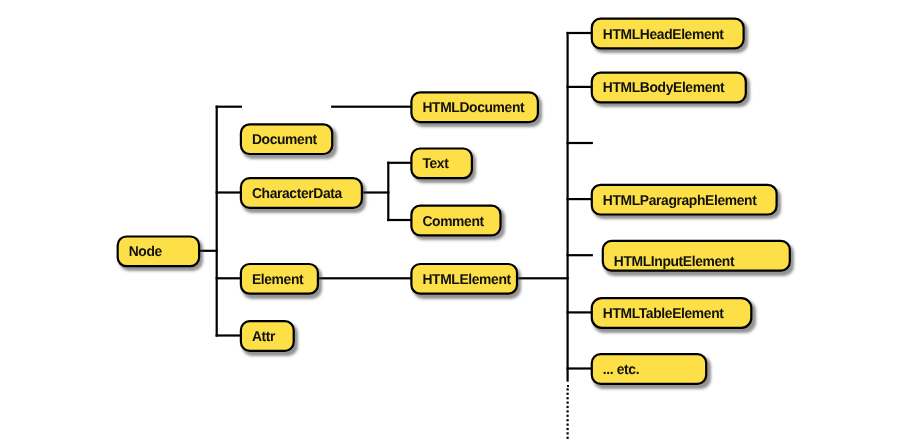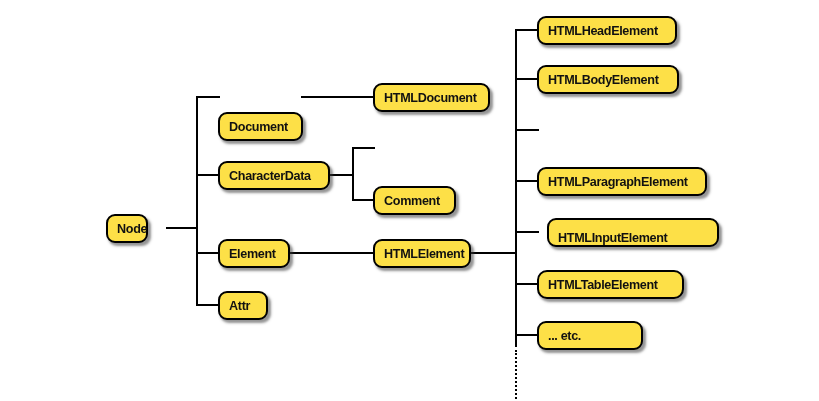--- a/index.html
+++ b/index.html
@@ -31,21 +31,21 @@
     letter-spacing: -0.35px;
     color: #111111;
     transform: scaleX(0.97);
     transform-origin: left center;
   }
   .h { position: absolute; height: 2px; background: #000000; }
   .v { position: absolute; width: 2px; background: #000000; }
   .vdot { position: absolute; width: 0; border-left: 2px dotted #000000; }
 
   
-  .b-node            { left: 106px; top: 214px; width: 42px;  }
+  .b-node            { left: 106px; top: 214px; width: 76px;  }
   .b-document        { left: 218px; top: 83px;  width: 85px; margin-top: 29px;  }
   .b-characterdata   { left: 218px; top: 161px; width: 112px; }
   .b-element         { left: 218px; top: 239px; width: 72px;  }
   .b-attr            { left: 218px; top: 291px; width: 50px;  }
   .b-htmldocument    { left: 373px; top: 83px;  width: 117px; }
   .b-text            { left: 373px; top: 134px; width: 57px;  }
   .b-comment         { left: 373px; top: 186px; width: 83px;  }
   .b-htmlelement     { left: 373px; top: 239px; width: 98px;  }
   .b-htmlhead        { left: 537px; top: 16px;  width: 140px; }
   .b-htmlbody        { left: 537px; top: 65px;  width: 142px; }
@@ -118,20 +118,23 @@
   </div>
   <div class="box b-element">
     <span class="lbl">Element</span>
   </div>
   <div class="box b-attr">
     <span class="lbl">Attr</span>
   </div>
   <div class="box b-htmldocument">
     <span class="lbl">HTMLDocument</span>
   </div>
+  <div class="box b-text">
+    <span class="lbl">Text</span>
+  </div>
   <div class="box b-comment">
     <span class="lbl">Comment</span>
   </div>
   <div class="box b-htmlelement">
     <span class="lbl">HTMLElement</span>
   </div>
   <div class="box b-htmlhead">
     <span class="lbl">HTMLHeadElement</span>
   </div>
   <div class="box b-htmlbody">

